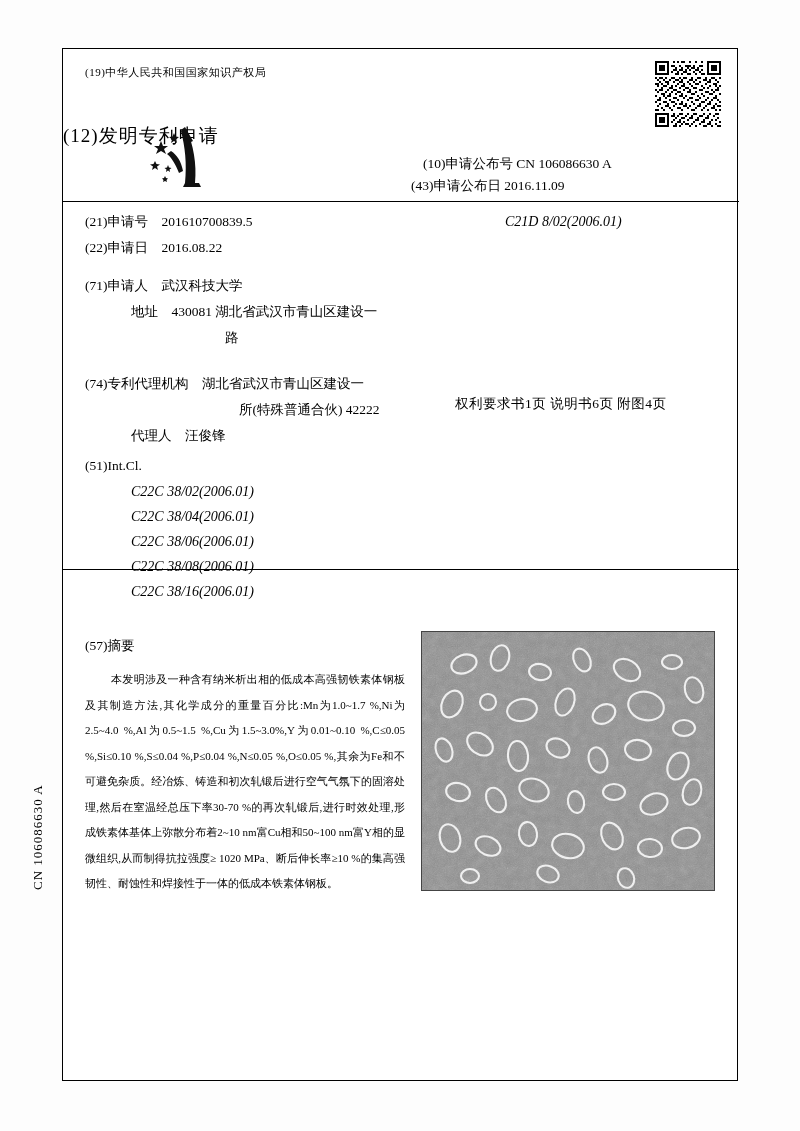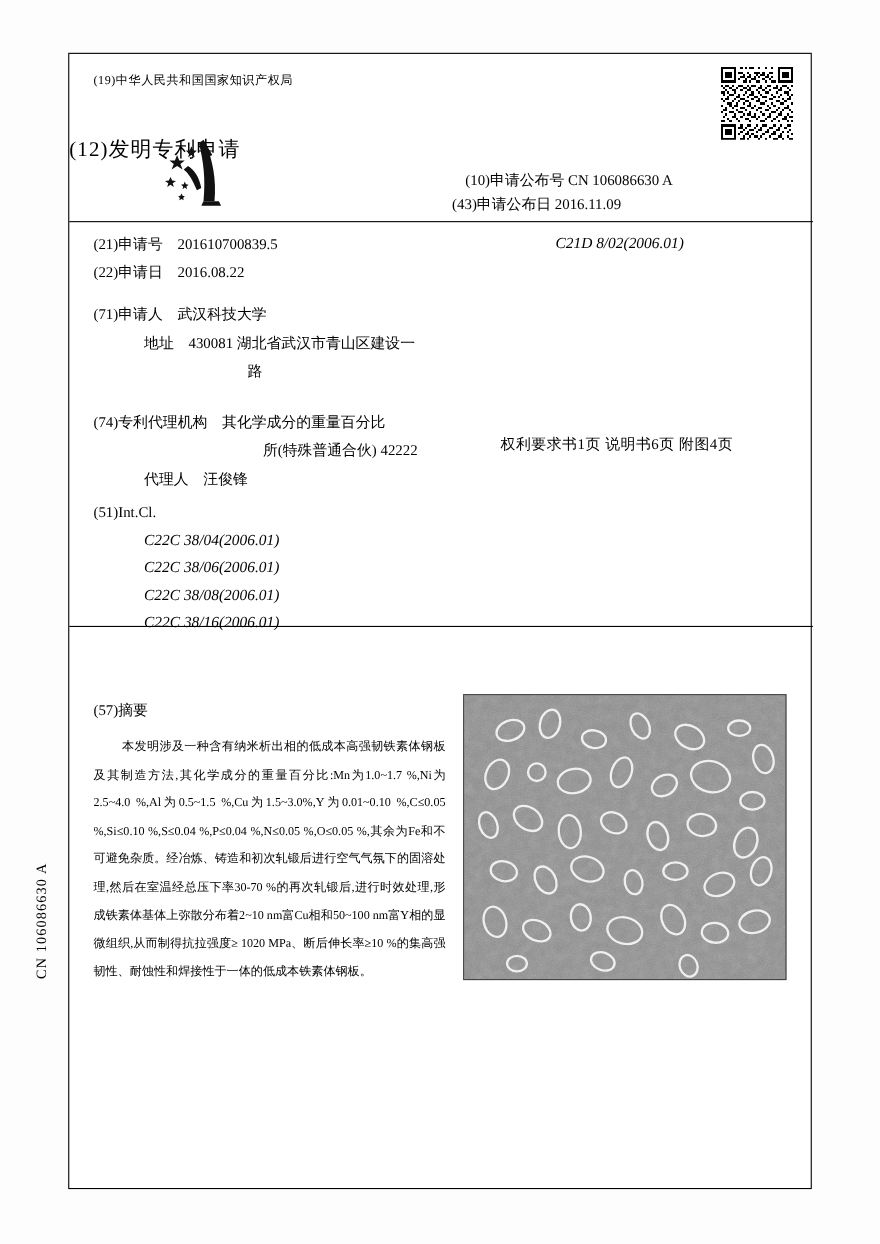--- a/index.html
+++ b/index.html
@@ -471,28 +471,29 @@
       </div>
       <div class="row indent-1">
         <span class="lbl">地址</span>
         <span class="val" style="padding-left:10px">430081  湖北省武汉市青山区建设一</span>
       </div>
       <div class="row indent-3">路</div>
       <div class="row" style="height:10px"></div>
       <div class="row" style="height:10px"></div>
       <div class="row">
         <span class="lbl">(74)专利代理机构</span>
-        <span class="val" style="padding-left:10px">其化学成分的重量百分比</span>
+        <span class="val" style="padding-left:10px">湖北省武汉市青山区建设一</span>
       </div>
       <div class="row" style="padding-left:154px">所(特殊普通合伙)  42222</div>
       <div class="row indent-1">
         <span class="lbl">代理人</span>
         <span class="val" style="padding-left:10px">汪俊锋</span>
       </div>
       <div class="row intcl-head">(51)Int.Cl.</div>
+      <div class="ipc-item ipc-code">C22C 38/02(2006.01)</div>
       <div class="ipc-item ipc-code">C22C 38/04(2006.01)</div>
       <div class="ipc-item ipc-code">C22C 38/06(2006.01)</div>
       <div class="ipc-item ipc-code">C22C 38/08(2006.01)</div>
       <div class="ipc-item ipc-code">C22C 38/16(2006.01)</div>
     </div>
 
     <div class="counts">权利要求书1页    说明书6页    附图4页</div>
 
     <div class="rule rule-2"></div>
 

